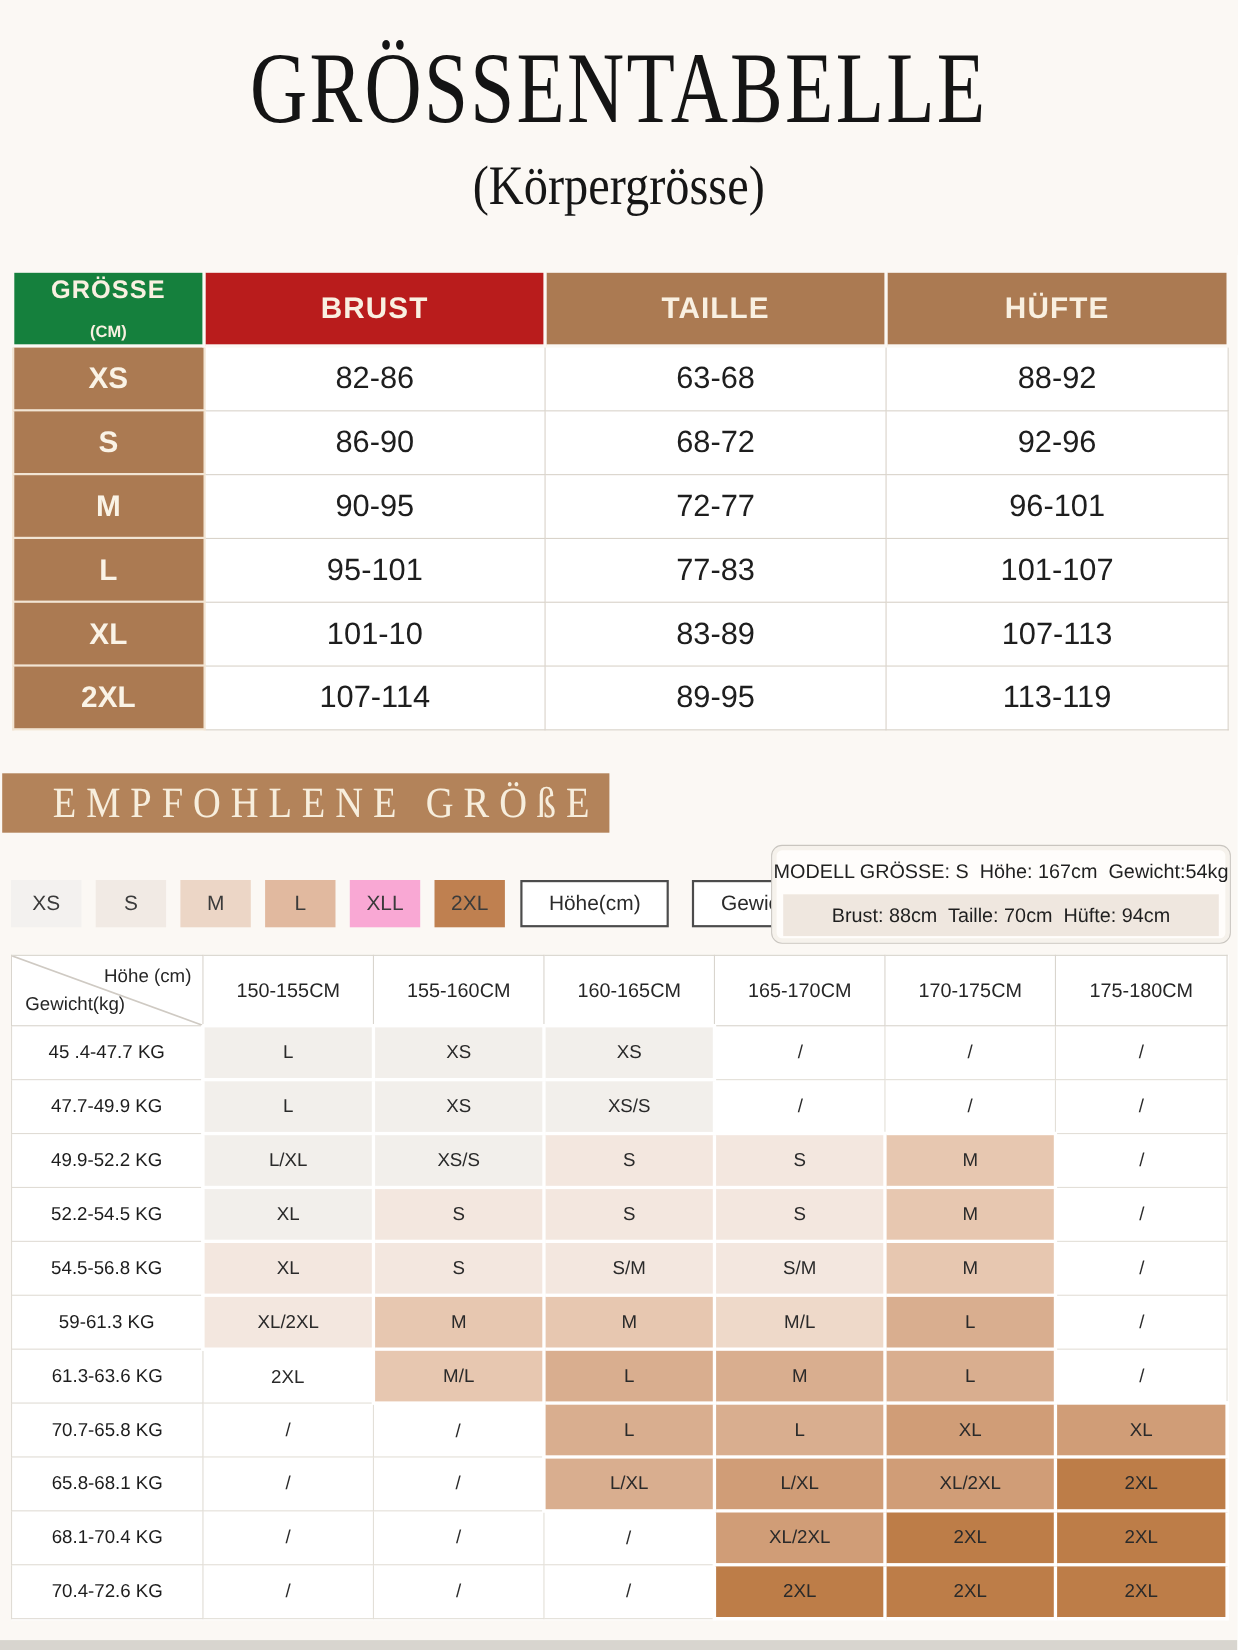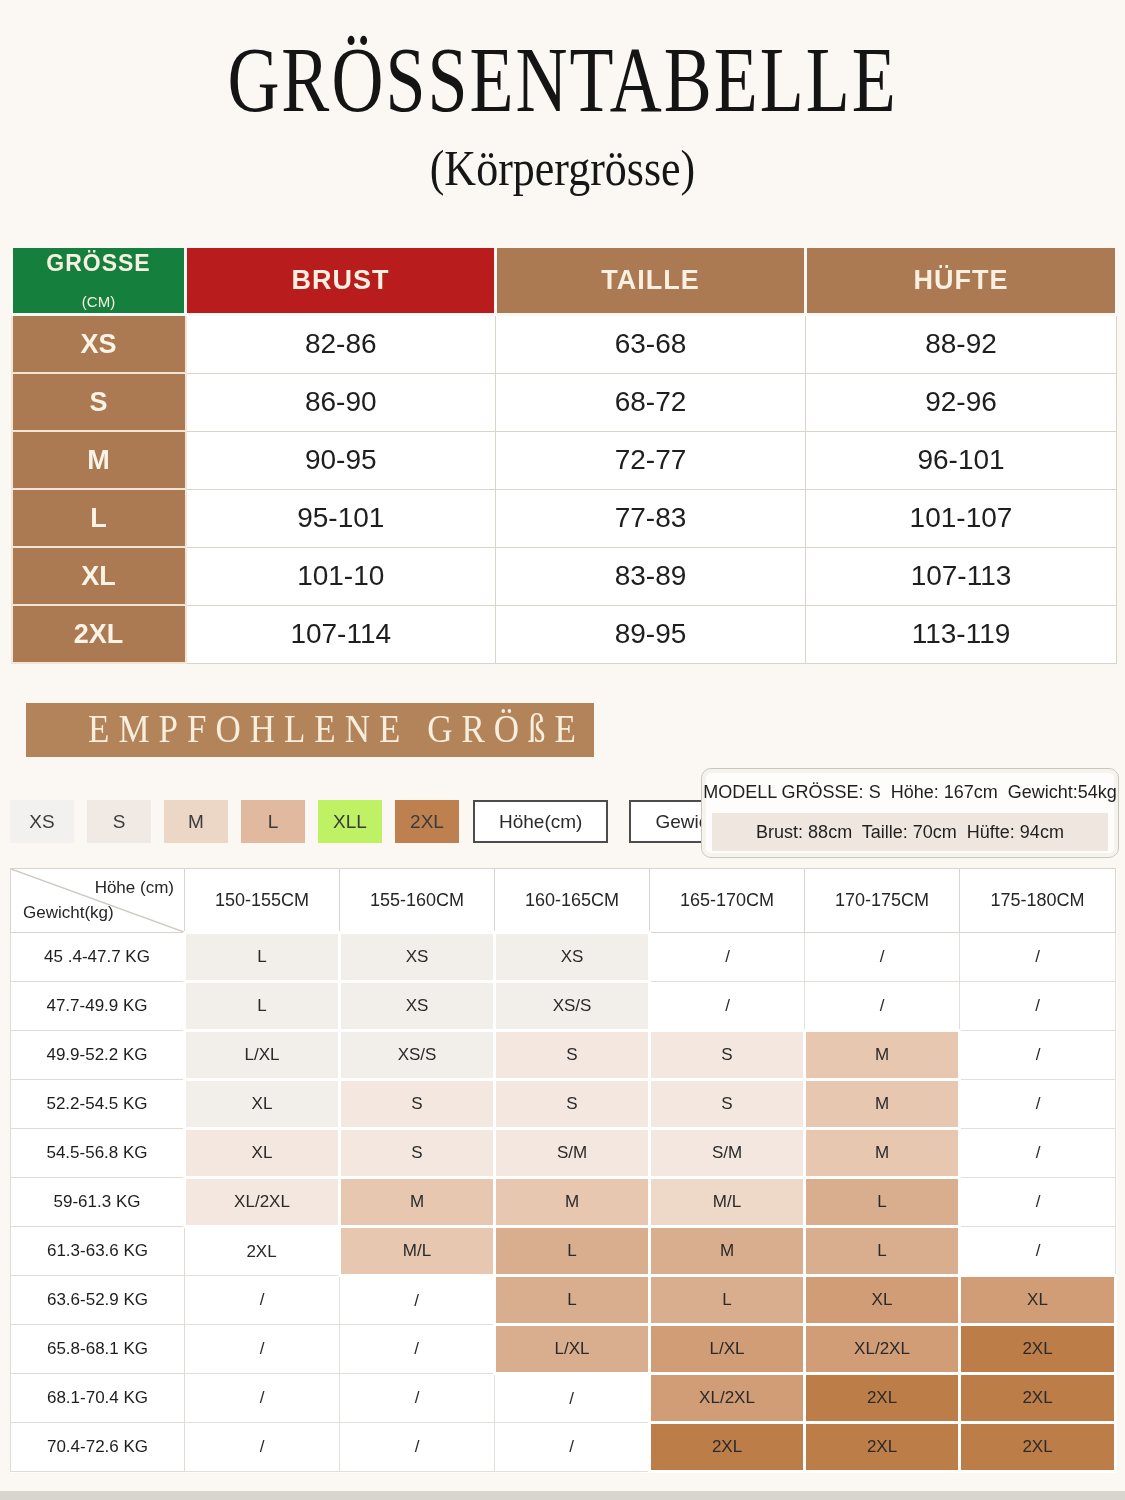--- a/index.html
+++ b/index.html
@@ -13,26 +13,26 @@
   .sub-title{font-family:"Liberation Serif",serif;font-size:44px;font-weight:500;color:#161616;
     margin-top:28px;transform:scaleY(1.15);transform-origin:top center;}
 
   
   table{border-collapse:collapse;table-layout:fixed;}
   .size-table{position:absolute;left:10px;top:245px;width:1105px;}
   .size-table th,.size-table td{text-align:center;vertical-align:middle;padding:0;}
   .size-table thead th{height:65px;border:3px solid #fbf8f4;color:#f9f0e1;}
   .size-table .col-head{font-size:27px;font-weight:700;letter-spacing:1px;}
   .size-table .grosse-label{font-size:23px;font-weight:700;letter-spacing:1px;line-height:1.05;}
-  .size-table .grosse-sub{font-size:15px;font-weight:400;margin-top:18px;}
+  .size-table .grosse-sub{font-size:15px;font-weight:700;margin-top:18px;}
   .size-table tbody th{height:56px;border:2px solid #f2e5d4;color:#faf3e6;font-size:27px;font-weight:700;}
   .size-table tbody td{height:56px;background:#fff;border:1px solid #d9d3ca;font-size:28px;color:#1e1e1e;}
 
   
-  .banner{position:absolute;left:26px;top:703px;width:552px;height:54px;display:flex;align-items:center;padding-left:16px;}
+  .banner{position:absolute;left:2px;top:703px;width:552px;height:54px;display:flex;align-items:center;}
   .banner-text{font-family:"Liberation Serif",serif;font-size:35px;color:#f7eedd;letter-spacing:9px;
     padding-left:46px;transform:scaleY(1.12);transform-origin:center;white-space:nowrap;}
 
   
   .legend{position:absolute;left:10px;top:800px;display:flex;align-items:center;}
   .chip{width:64px;height:43px;margin-right:13px;display:flex;align-items:center;justify-content:center;
     font-size:19px;color:#3b3b3b;}
   .outlined-box{height:39px;margin-right:20px;margin-left:1px;padding:0 24px;background:#fff;
     border:2px solid #4c4c4c;display:flex;align-items:center;justify-content:center;
     font-size:19px;color:#2b2b2b;}
@@ -132,21 +132,21 @@
   <div class="banner" style="background: rgb(179, 131, 90);">
     <div class="banner-text">EMPFOHLENE GRÖßE</div>
   </div>
 
   <div class="legend">
     <span id="legend-chips" style="display:flex">
         <div class="chip" style="background: rgb(243, 241, 239);">XS</div>
         <div class="chip" style="background: rgb(241, 234, 228);">S</div>
         <div class="chip" style="background: rgb(236, 214, 198);">M</div>
         <div class="chip" style="background: rgb(225, 185, 159);">L</div>
-        <div class="chip" style="background: #bef264; text-align: right;">XLL</div>
+        <div class="chip" style="background: #f9a8d4; text-align: right;">XLL</div>
         <div class="chip" style="background: rgb(191, 128, 80);">2XL</div>
       </span>
     <span id="legend-boxes" style="display:flex">
         <div class="outlined-box">Höhe(cm)</div>
         <div class="outlined-box">Gewicht(kg)</div>
       </span>
   </div>
 
   <div class="model-box">
     <div class="model-line1">MODELL GRÖSSE: S  Höhe: 167cm  Gewicht:54kg</div>
@@ -238,21 +238,21 @@
         <tr>
           <th>61.3-63.6 KG</th>
           <td class="plain" style="background: rgb(255, 255, 255);">2XL</td>
           <td class="colored" style="background: rgb(231, 199, 176);">M/L</td>
           <td class="colored" style="background: rgb(217, 174, 143);">L</td>
           <td class="colored" style="background: rgb(217, 174, 143);">M</td>
           <td class="colored" style="background: rgb(217, 174, 143);">L</td>
           <td class="plain" style="background: rgb(255, 255, 255);">/</td>
         </tr>
         <tr>
-          <th>63.6-52.9 KG</th>
+          <th>70.7-65.8 KG</th>
           <td class="plain" style="background: rgb(255, 255, 255);">/</td>
           <td class="plain" style="background: rgb(255, 255, 255);">/</td>
           <td class="colored" style="background: rgb(217, 174, 143);">L</td>
           <td class="colored" style="background: rgb(217, 174, 143);">L</td>
           <td class="colored" style="background: rgb(208, 157, 119);">XL</td>
           <td class="colored" style="background: rgb(208, 157, 119);">XL</td>
         </tr>
         <tr>
           <th>65.8-68.1 KG</th>
           <td class="plain" style="background: rgb(255, 255, 255);">/</td>

